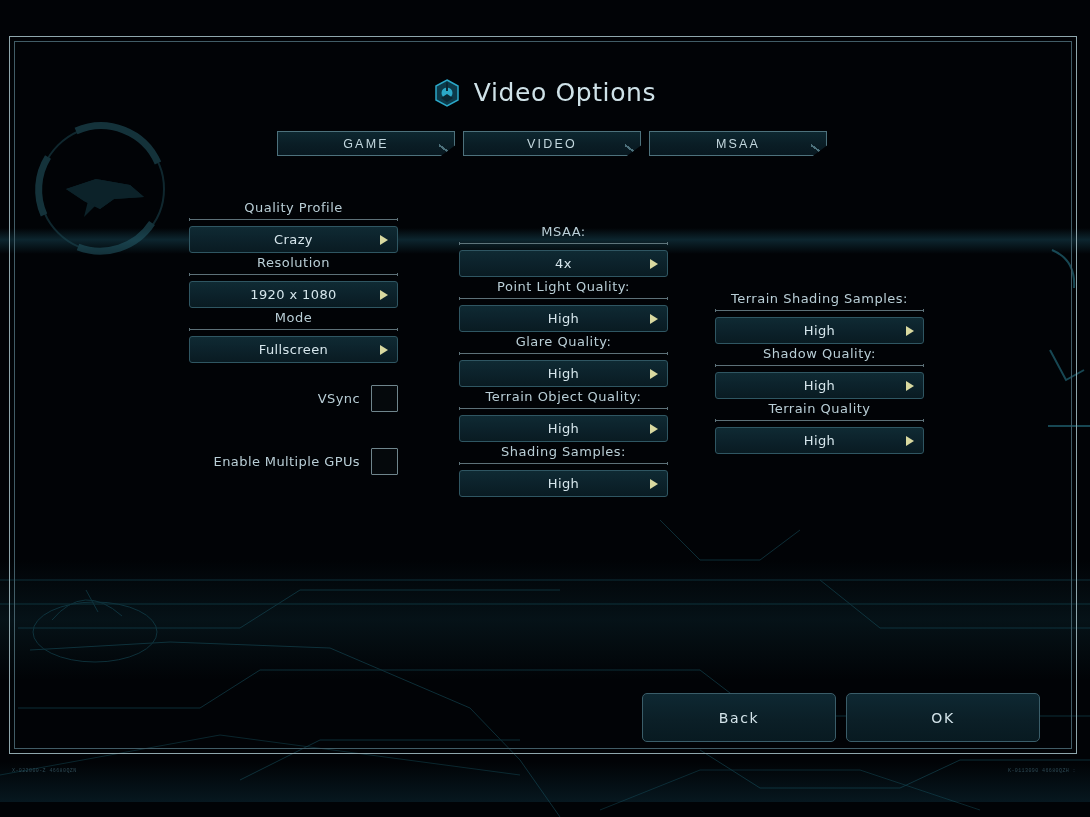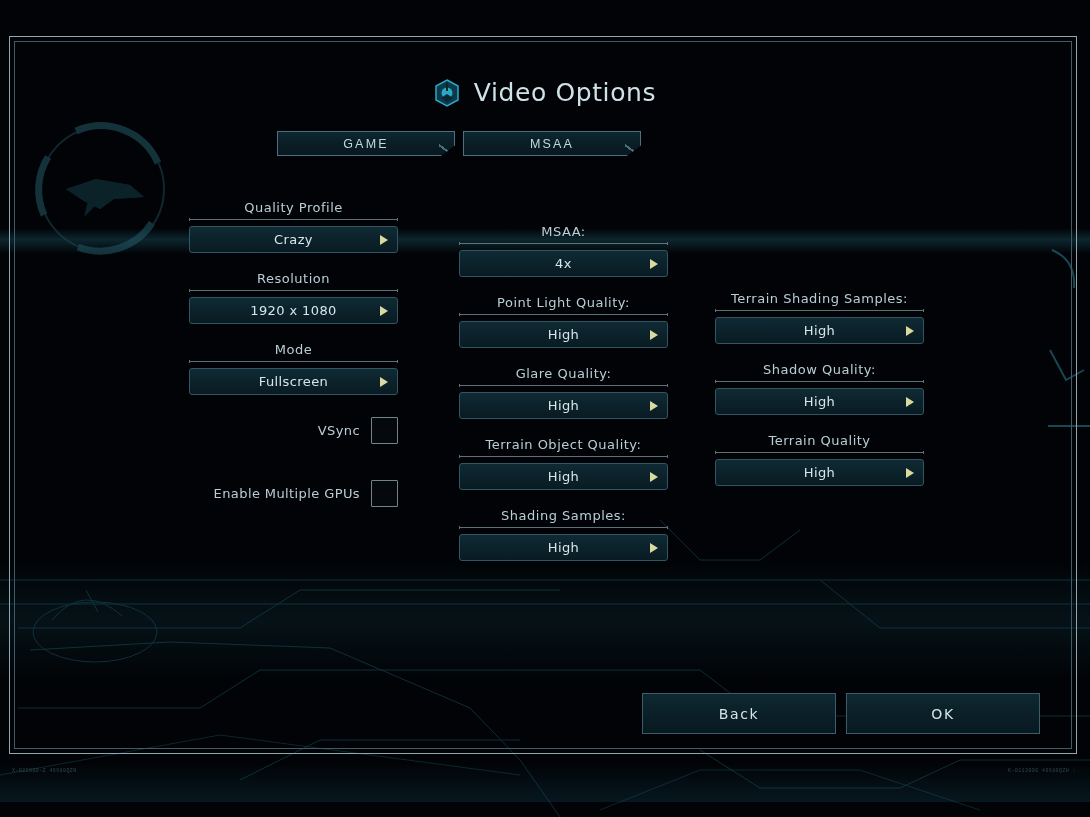--- a/index.html
+++ b/index.html
@@ -57,21 +57,21 @@
   .tab::after{content:"";position:absolute;right:0;bottom:0;
     width:15px;height:11px;
     background:linear-gradient(to bottom left,transparent 49%,#4d717c 49%,#4d717c 60%,transparent 60%);}
 
   
   .col{position:absolute;}
   #col-left{left:189px;top:200px;width:209px;}
   #col-mid{left:459px;top:224px;width:209px;}
   #col-right{left:715px;top:291px;width:209px;}
 
-  .field{margin-bottom:18px;}
+  .field{margin-bottom:2px;}
   .field-label{
     text-align:center;color:#b9ced6;font-size:13px;letter-spacing:.5px;
     padding-bottom:4px;font-family:"DejaVu Sans",sans-serif;
   }
   .rule{position:relative;height:1px;background:#6e858c;opacity:.85;margin-bottom:6px;}
   .rule::before,.rule::after{content:"";position:absolute;top:-1px;width:1px;height:3px;background:#6e858c;}
   .rule::before{left:0;}
   .rule::after{right:0;}
 
   .dropdown{
@@ -94,22 +94,22 @@
     font-family:"DejaVu Sans",sans-serif;}
   .checkbox{width:27px;height:27px;box-sizing:border-box;
     border:1px solid #6f858c;background:#05090c;cursor:pointer;border-radius:1px;}
 
   #vsync-row{margin-top:22px;}
   #gpu-row{margin-top:37px;}
 
   
   #footer{position:absolute;left:642px;top:693px;display:flex;gap:10px;}
   .btn{
-    width:194px;height:41px;box-sizing:border-box;cursor:pointer;
-    border:1px solid #3a5d69;border-radius:0;
+    width:194px;height:49px;box-sizing:border-box;cursor:pointer;
+    border:1px solid #3a5d69;border-radius:5px;
     background:linear-gradient(to bottom,#0e2832 0%,#0b1f27 55%,#081a21 100%);
     color:#d4e4ea;font-size:14px;letter-spacing:1.6px;
     display:flex;align-items:center;justify-content:center;
     font-family:"DejaVu Sans",sans-serif;
   }
 </style>
 </head>
 <body>
 
 <div id="bg-layer">
@@ -168,20 +168,21 @@
     <path d="M13 1 L24 7 L24 21 L13 27 L2 21 L2 7 Z" fill="#0c3a4a" stroke="#2ba8c8" stroke-width="1.5"></path>
     <circle cx="13" cy="14" r="5.5" fill="#2ba8c8"></circle>
     <path d="M13 3.5 L13 12" stroke="#0a2733" stroke-width="2"></path>
     <path d="M7 19 L13 15 L19 19 L13 23 Z" fill="#0a2733"></path>
   </svg>
   <div id="page-title">Video Options</div>
 </div>
 
 <div id="tabs">
   <div class="tab">GAME</div>
+  <div class="tab">VIDEO</div>
   <div class="tab">MSAA</div>
 </div>
 
 <div class="col" id="col-left">
 
   <div class="field">
     <div class="field-label">Quality Profile</div>
     <div class="rule"></div>
     <div class="dropdown">
       <span class="val">Crazy</span>

